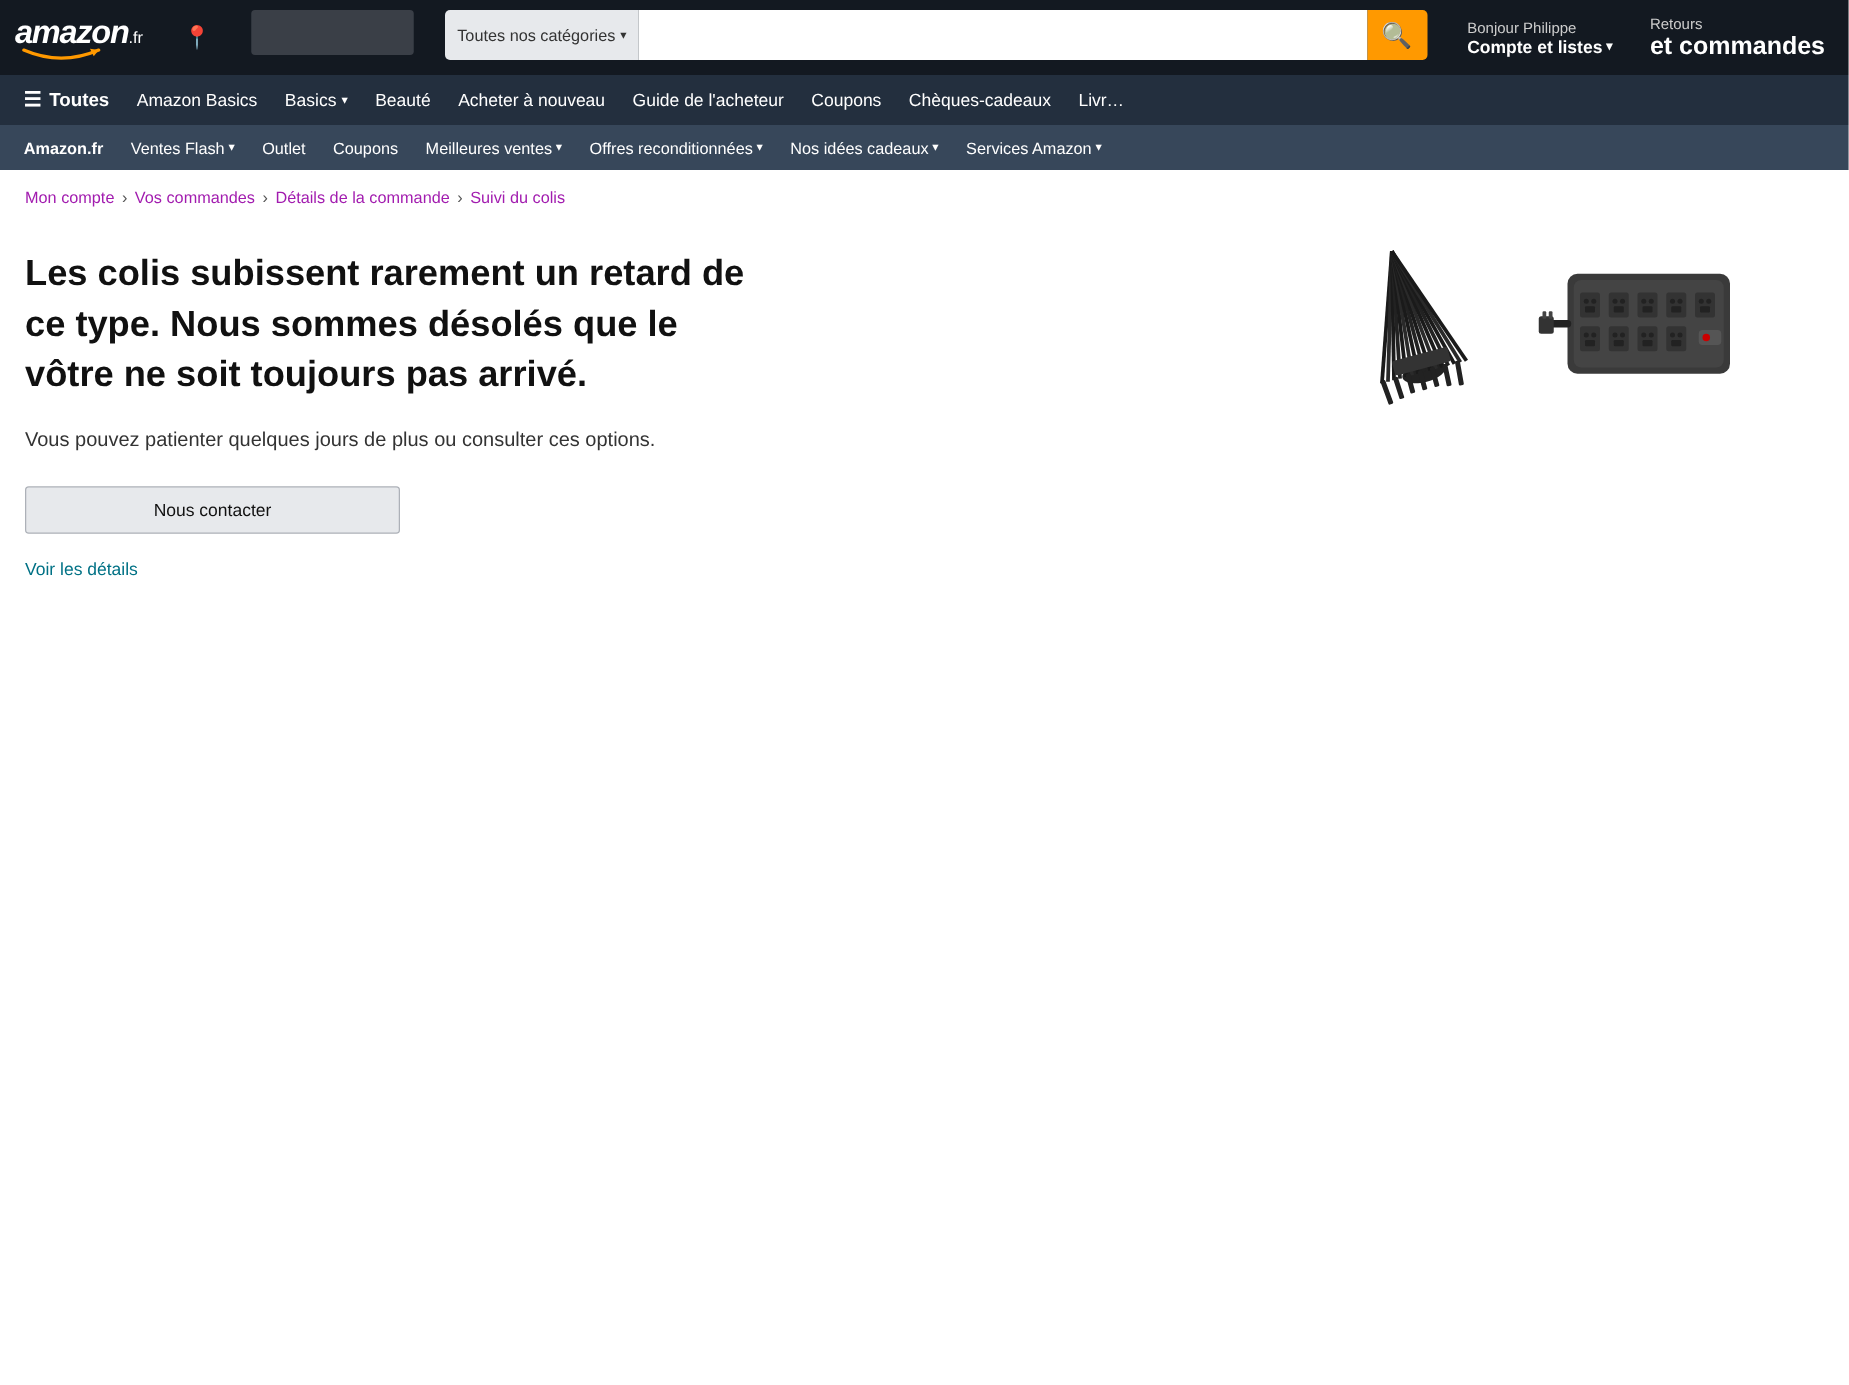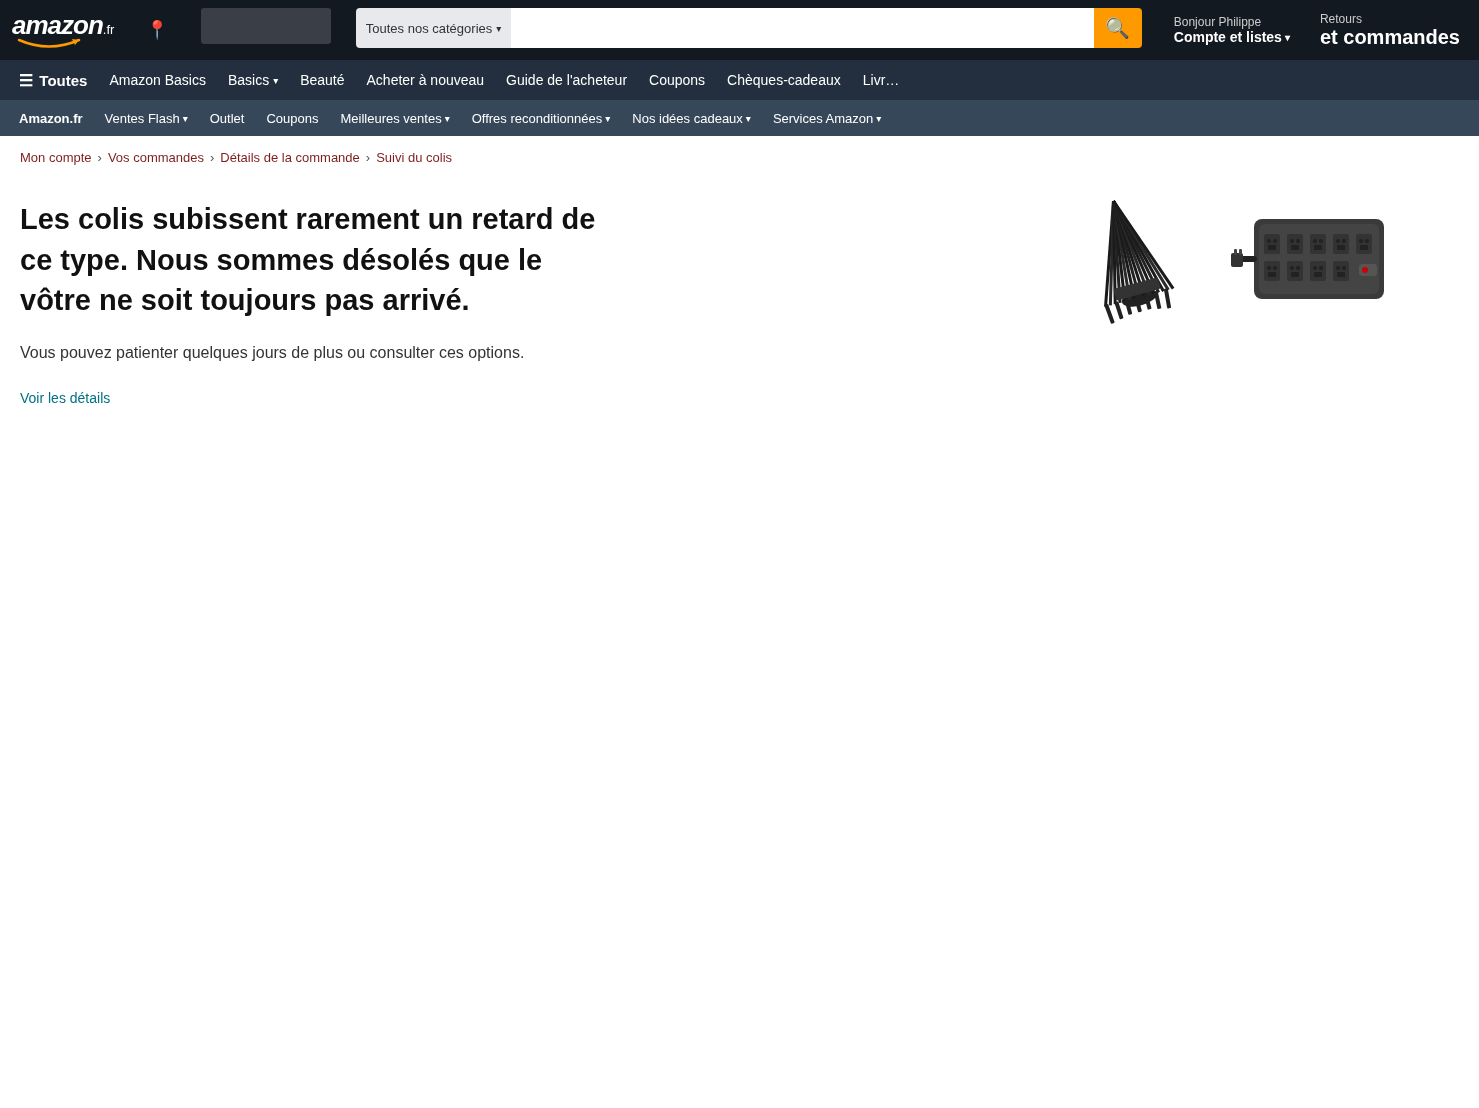--- a/index.html
+++ b/index.html
@@ -154,21 +154,21 @@
 
     
     .breadcrumb-area {
       padding: 14px 20px;
       display: flex;
       align-items: center;
       gap: 6px;
       background: #fff;
     }
     .breadcrumb-link {
-      color: #7f1d1d;
+      color: #a21caf;
       font-size: 13px;
       text-decoration: none;
       cursor: pointer;
     }
     .breadcrumb-sep { color: #555; font-size: 13px; }
 
     
     .main-content {
       background: #fff;
       padding: 20px 20px 40px 20px;
@@ -362,20 +362,21 @@
 </div>
 
 <div class="main-content">
 
   <div class="content-left">
 
     <p class="bold-message">Les colis subissent rarement un retard de ce type. Nous sommes désolés que le vôtre ne soit toujours pas arrivé.</p>
 
     <p class="sub-message">Vous pouvez patienter quelques jours de plus ou consulter ces options.</p>
 
+    <button class="contact-btn">Nous contacter</button>
 
     <a class="details-link">Voir les détails</a>
   </div>
 
   <div class="content-right">
 
     <div style="width:160px; height:180px; position:relative; top:10px;">
       <svg width="160" height="180" viewBox="0 0 160 180">
 
         <g transform="rotate(-15, 80, 90)">

